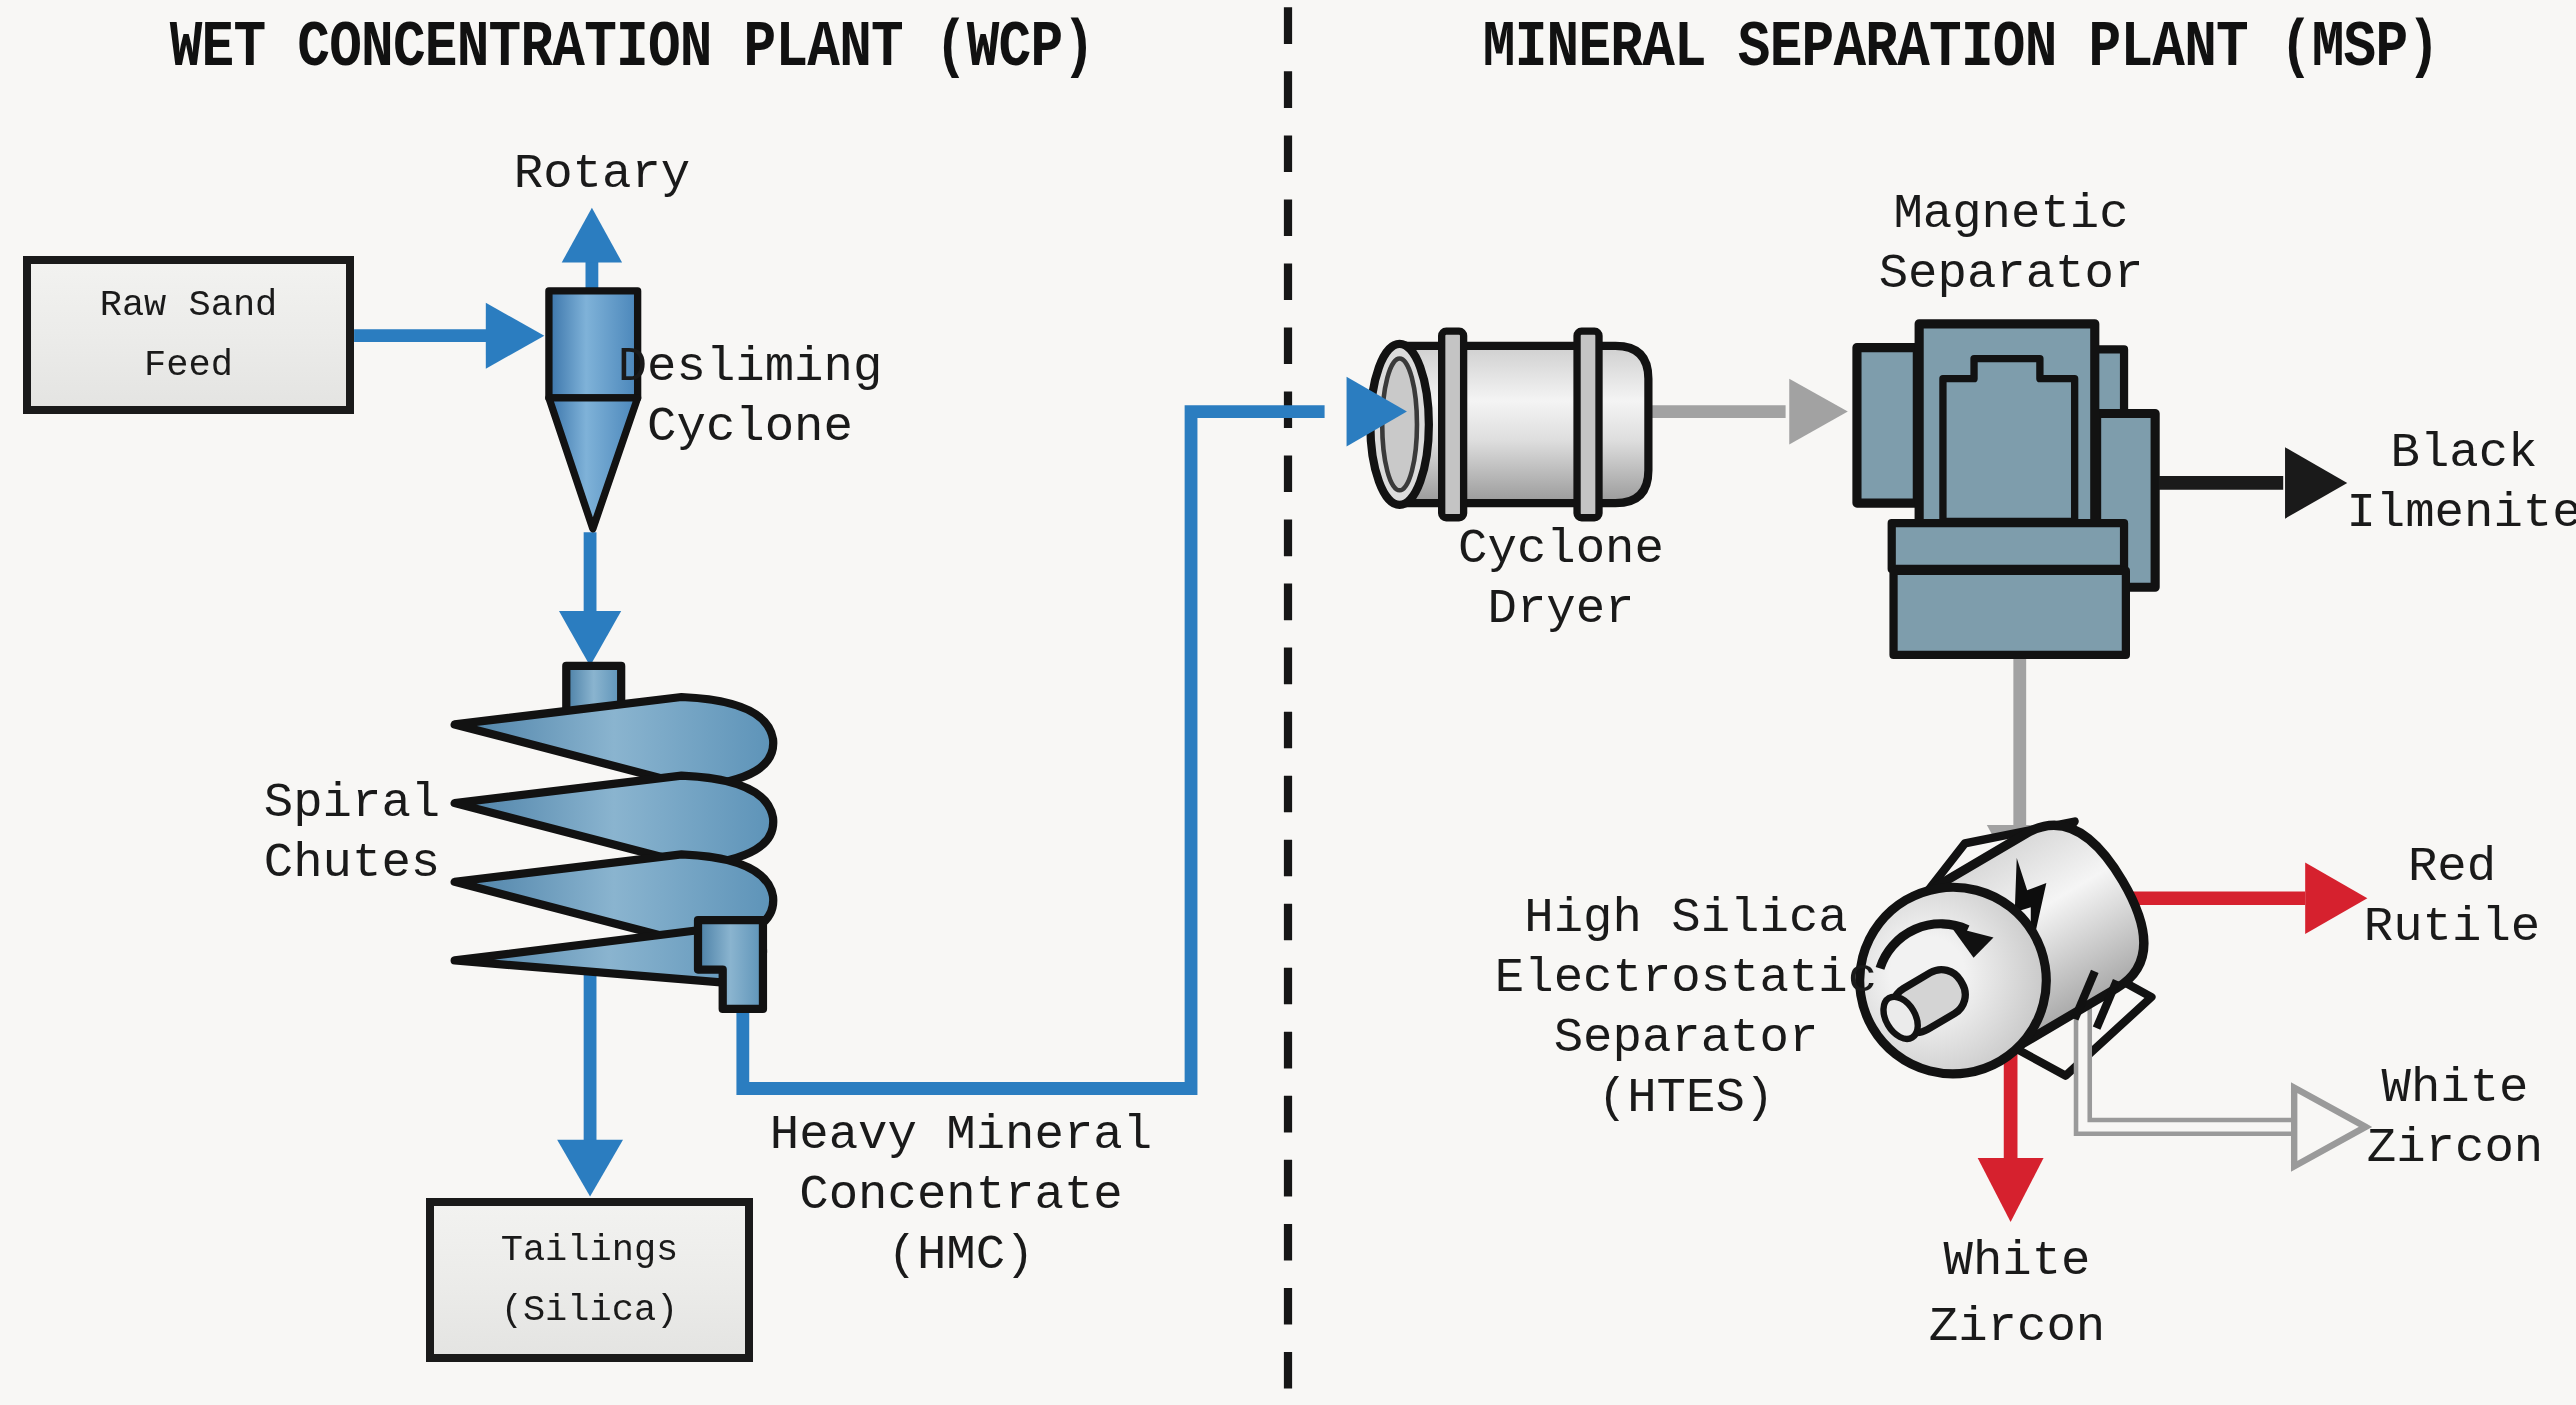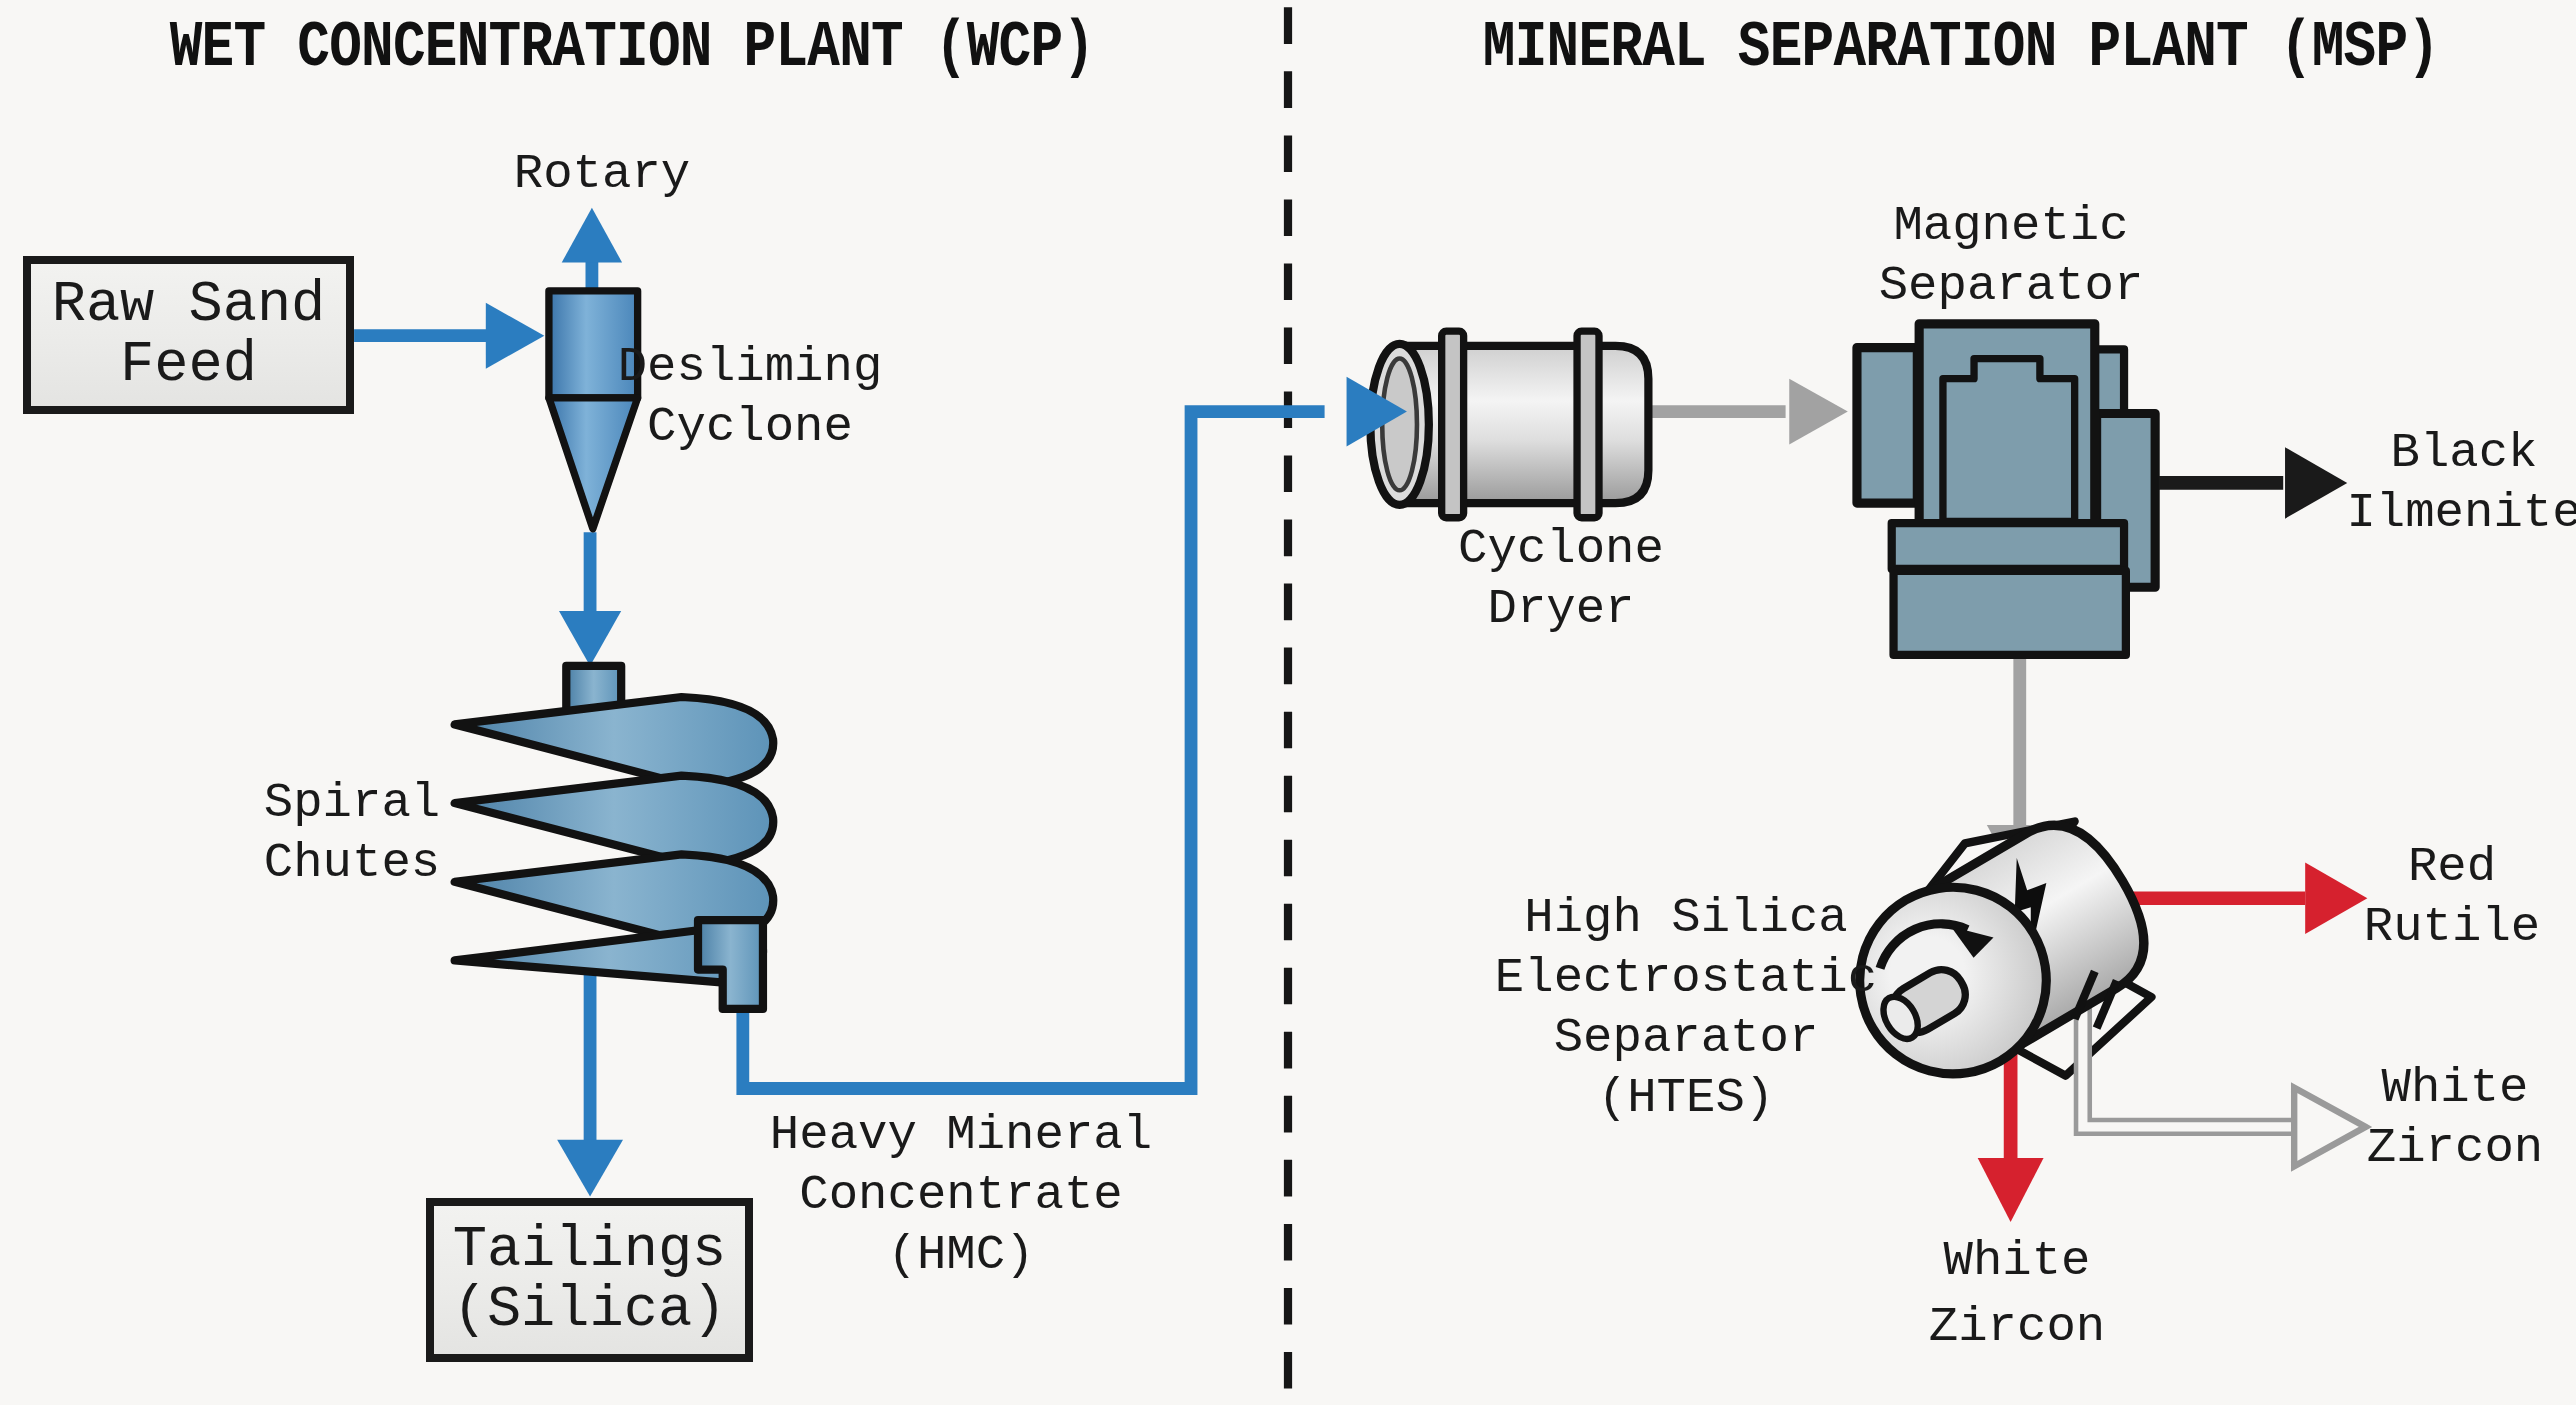--- a/index.html
+++ b/index.html
@@ -6,21 +6,21 @@
   .canvas{position:relative;width:2576px;height:1405px;overflow:hidden;
           background:var(--background,#f8f7f5);font-family:Liberation Mono, monospace}
   .canvas svg{position:absolute;left:0;top:0}
   .label{position:absolute;transform:translate(-50%,-50%);text-align:center;
          font-size:49px;line-height:60px;color:var(--dark,#1a1a1a);white-space:pre-line}
   .title{position:absolute;transform:translate(-50%,-50%) scaleX(.85);white-space:nowrap;
          font-size:64px;font-weight:bold;letter-spacing:-0.9px;color:#111;text-align:center}
   .box{position:absolute;box-sizing:border-box;border:8.2px solid #1a1a1a;
        background:linear-gradient(180deg,#f2f2f0 0%,#ebebe9 55%,#e4e4e2 100%);
        display:flex;align-items:center;justify-content:center}
-  .box-label{font-size:57px;line-height:60px;text-align:center;white-space:pre-line;color:var(--dark,#1a1a1a)}
+  .box-label{font-size:37px;line-height:60px;text-align:center;white-space:pre-line;color:var(--dark,#1a1a1a)}
   
   .shaft-blue{stroke:var(--blue,#2b7dc0);stroke-width:14;fill:none}
   .path-blue{stroke:var(--blue,#2b7dc0);stroke-width:14;fill:none;stroke-linejoin:miter}
   .head-blue{fill:var(--blue,#2b7dc0);stroke:none}
   .shaft-gray{stroke:var(--gray,#a2a2a2);stroke-width:14;fill:none}
   .head-gray{fill:var(--gray,#a2a2a2);stroke:none}
   .shaft-black{stroke:var(--dark,#1a1a1a);stroke-width:15;fill:none}
   .head-black{fill:var(--dark,#1a1a1a);stroke:none}
   .shaft-red{stroke:var(--red,#d6212e);stroke-width:15;fill:none}
   .head-red{fill:var(--red,#d6212e);stroke:none}
@@ -193,21 +193,21 @@
 (Silica)</div>
   </div>
 
   <div class="label" style="left:961px;top:1195px">Heavy Mineral
 Concentrate
 (HMC)</div>
 
   <div class="label" style="left:1561px;top:579px">Cyclone
 Dryer</div>
 
-  <div class="label" style="left:2011px;top:256px">Magnetic
+  <div class="label" style="left:2011px;top:244px">Magnetic
 Separator</div>
 
   <div class="label" style="left:2464px;top:483px">Black
 Ilmenite</div>
 
   <div class="label" style="left:1686px;top:1008px">High Silica
 Electrostatic
 Separator
 (HTES)</div>
 

